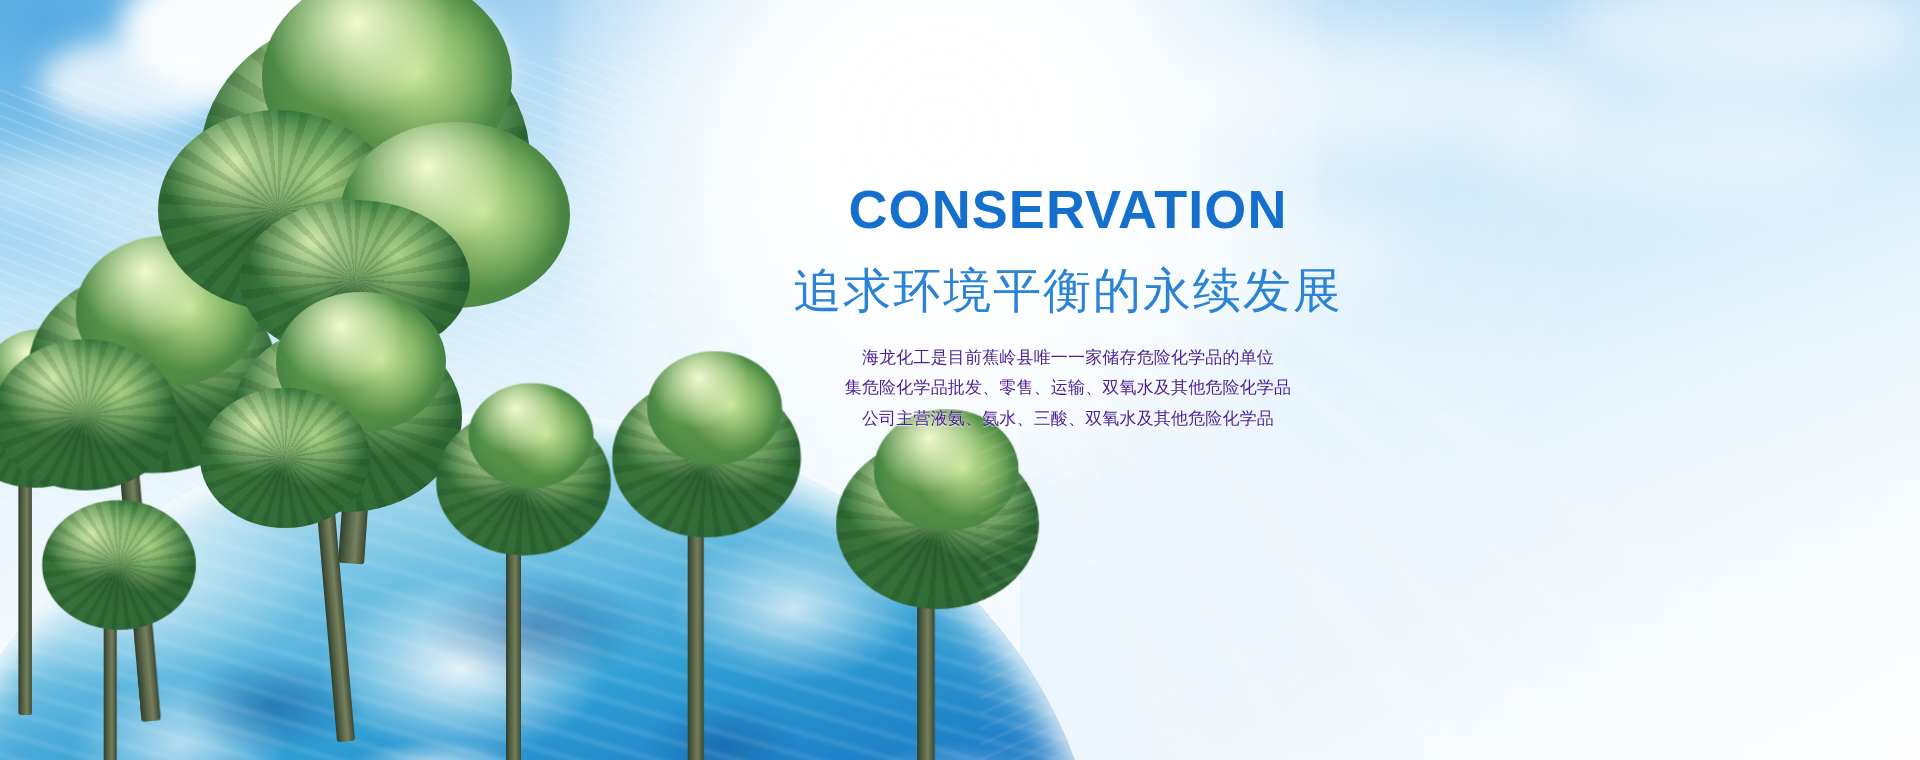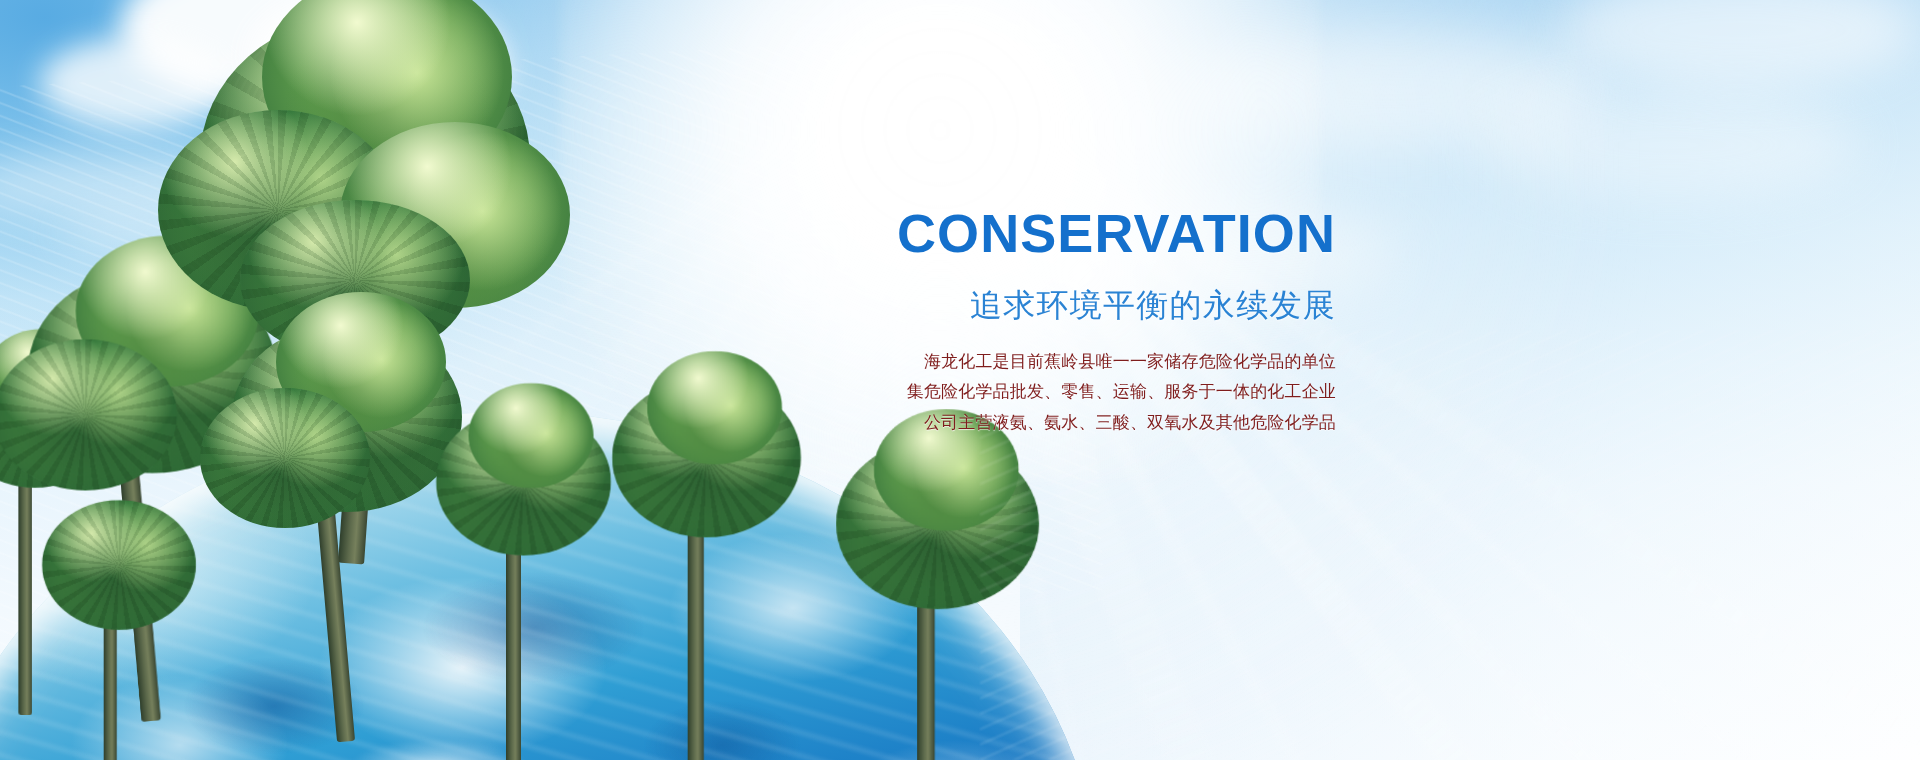--- a/index.html
+++ b/index.html
@@ -239,57 +239,56 @@
   .tree-l2 .c2{ left:44px; top:-30px;width:170px; height:140px; }
   .tree-l2 .c3{ left:-32px;top:66px; width:170px; height:140px; }
 
   .tree-sm .trunk{ left:56px; top:96px; width:12px; height:220px; }
   .tree-sm .c1{ left:0px;  top:0px;  width:140px; height:118px; }
   .tree-sm .c2{ left:26px; top:-20px;width:100px; height:84px;  }
 
   
   .copy{
     position:absolute;
-    right:584px;
+    right:572px;
     top:178px;
     width:560px;
-    text-align:right;
+    text-align:center;
     z-index:40;
-    margin-top:24px;
   }
   .headline{
     font-family:"Liberation Sans","DejaVu Sans",sans-serif;
     font-weight:700;
     font-size:54px;
     line-height:1.17;
     letter-spacing:.02em;
     color:#1470cc;
     text-shadow:0 1px 2px rgba(255,255,255,.85);
     white-space:nowrap;
   }
   .headline .ln2{ display:block; }
   .tagline{
     margin-top:20px;
     font-family:"Liberation Sans","DejaVu Sans",sans-serif;
     font-weight:400;
-    font-size:32px;
+    font-size:48px;
     line-height:1.25;
     letter-spacing:.04em;
     color:#2a83d4;
     text-shadow:0 1px 2px rgba(255,255,255,.8);
     white-space:nowrap;
   }
   .desc{
     margin-top:22px;
     font-family:"Liberation Sans","DejaVu Sans",sans-serif;
     font-weight:400;
     font-size:17px;
     line-height:1.78;
     letter-spacing:.01em;
-    color:#7f1d1d;
+    color:#4c1d95;
     text-shadow:0 1px 1px rgba(255,255,255,.75);
   }
   .desc p{ white-space:nowrap; }
 </style>
 </head>
 <body>
 
 <div class="banner">
 
   <div class="sky"></div>
@@ -394,19 +393,19 @@
   <div class="copy">
 
     <h1 class="headline">
       <span class="ln1">CONSERVATION</span>
     </h1>
 
     <div class="tagline">追求环境平衡的永续发展</div>
 
     <div class="desc">
       <p>海龙化工是目前蕉岭县唯一一家储存危险化学品的单位</p>
-      <p>集危险化学品批发、零售、运输、服务于一体的化工企业</p>
+      <p>集危险化学品批发、零售、运输、双氧水及其他危险化学品</p>
       <p>公司主营液氨、氨水、三酸、双氧水及其他危险化学品</p>
     </div>
 
   </div>
 
 </div>
 
 </body></html>

